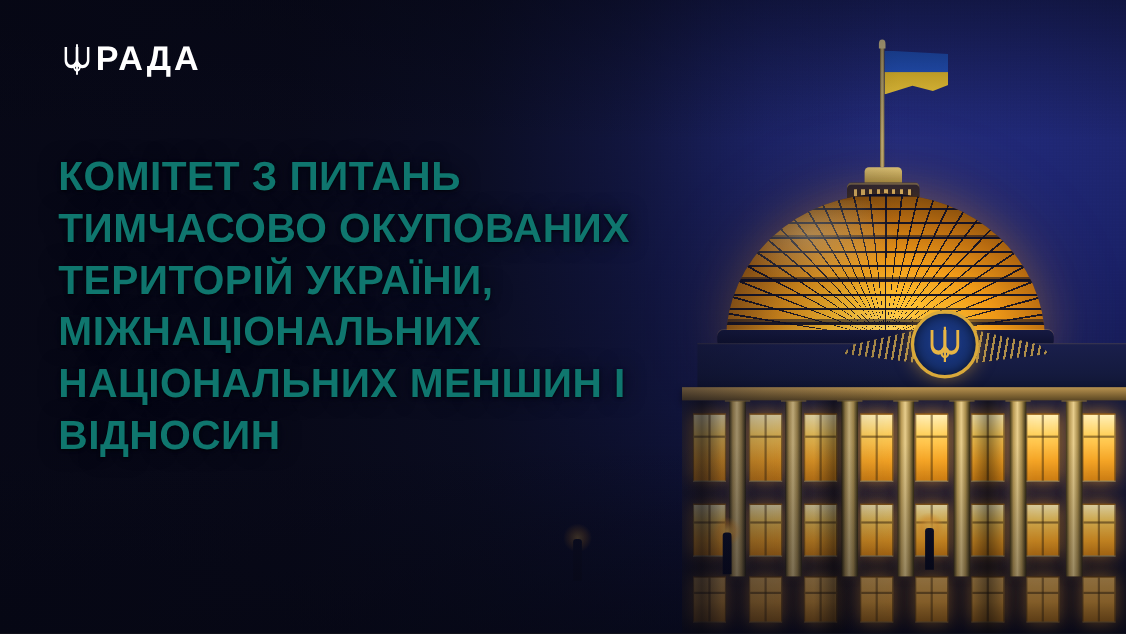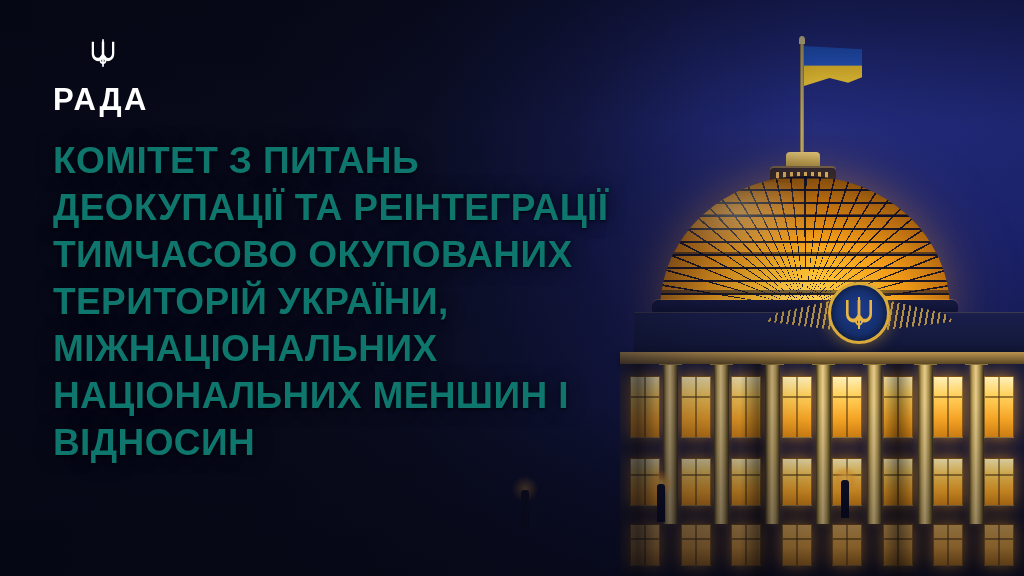--- a/index.html
+++ b/index.html
@@ -227,21 +227,21 @@
   .scrim2{
     position:absolute; inset:0;
     background:linear-gradient(180deg, rgba(5,6,18,.45) 0%, rgba(5,6,18,0) 22%, rgba(5,6,18,0) 70%, rgba(5,6,18,.5) 100%);
   }
 
   
   .content{ position:absolute; inset:0; }
 
   .logo{
     position:absolute; left:53px; top:38px;
-    display:flex; flex-direction:column; align-items:center; gap:16px;
+    display:flex; flex-direction:row; align-items:flex-end; gap:4px;
   }
   .logo-mark{ width:26px; height:30px; margin-left:4px; display:block; }
   .logo-word{
     color:#fff; font-size:31px; font-weight:700;
     letter-spacing:2.5px; line-height:1;
   }
 
   .headline{
     position:absolute; left:53px; top:137px;
     width:720px;
@@ -426,21 +426,20 @@
       <svg class="logo-mark" viewBox="0 0 30 34">
         <path fill="#ffffff" d="M14 1h2v32h-2z"></path>
         <path fill="#ffffff" d="M2 4h2.6v13c0 3.4 2 5.6 4.6 5.6s4.4-2.2 4.4-5.4V4h2.8v13.4c0 3.2 1.8 5.4 4.4 5.4s4.6-2.2 4.6-5.6V4H28v14c0 5-3.2 8.4-7.4 8.4-2.6 0-4.6-1.2-5.6-3.2-1 2-3 3.2-5.6 3.2C5.2 26.4 2 23 2 18z"></path>
         <ellipse cx="15" cy="24.5" rx="3.1" ry="4.2" fill="none" stroke="#ffffff" stroke-width="2"></ellipse>
       </svg>
       <div class="logo-word">РАДА</div>
     </div>
 
     <h1 class="headline">
       <span class="ln">КОМІТЕТ З ПИТАНЬ</span>
-      <span class="ln">ДЕОКУПАЦІЇ ТА РЕІНТЕГРАЦІЇ</span>
       <span class="ln">ТИМЧАСОВО ОКУПОВАНИХ</span>
       <span class="ln">ТЕРИТОРІЙ УКРАЇНИ,</span>
       <span class="ln">МІЖНАЦІОНАЛЬНИХ</span>
       <span class="ln">НАЦІОНАЛЬНИХ МЕНШИН І</span>
       <span class="ln">ВІДНОСИН</span>
     </h1>
 
   </div>
 </div>
 

